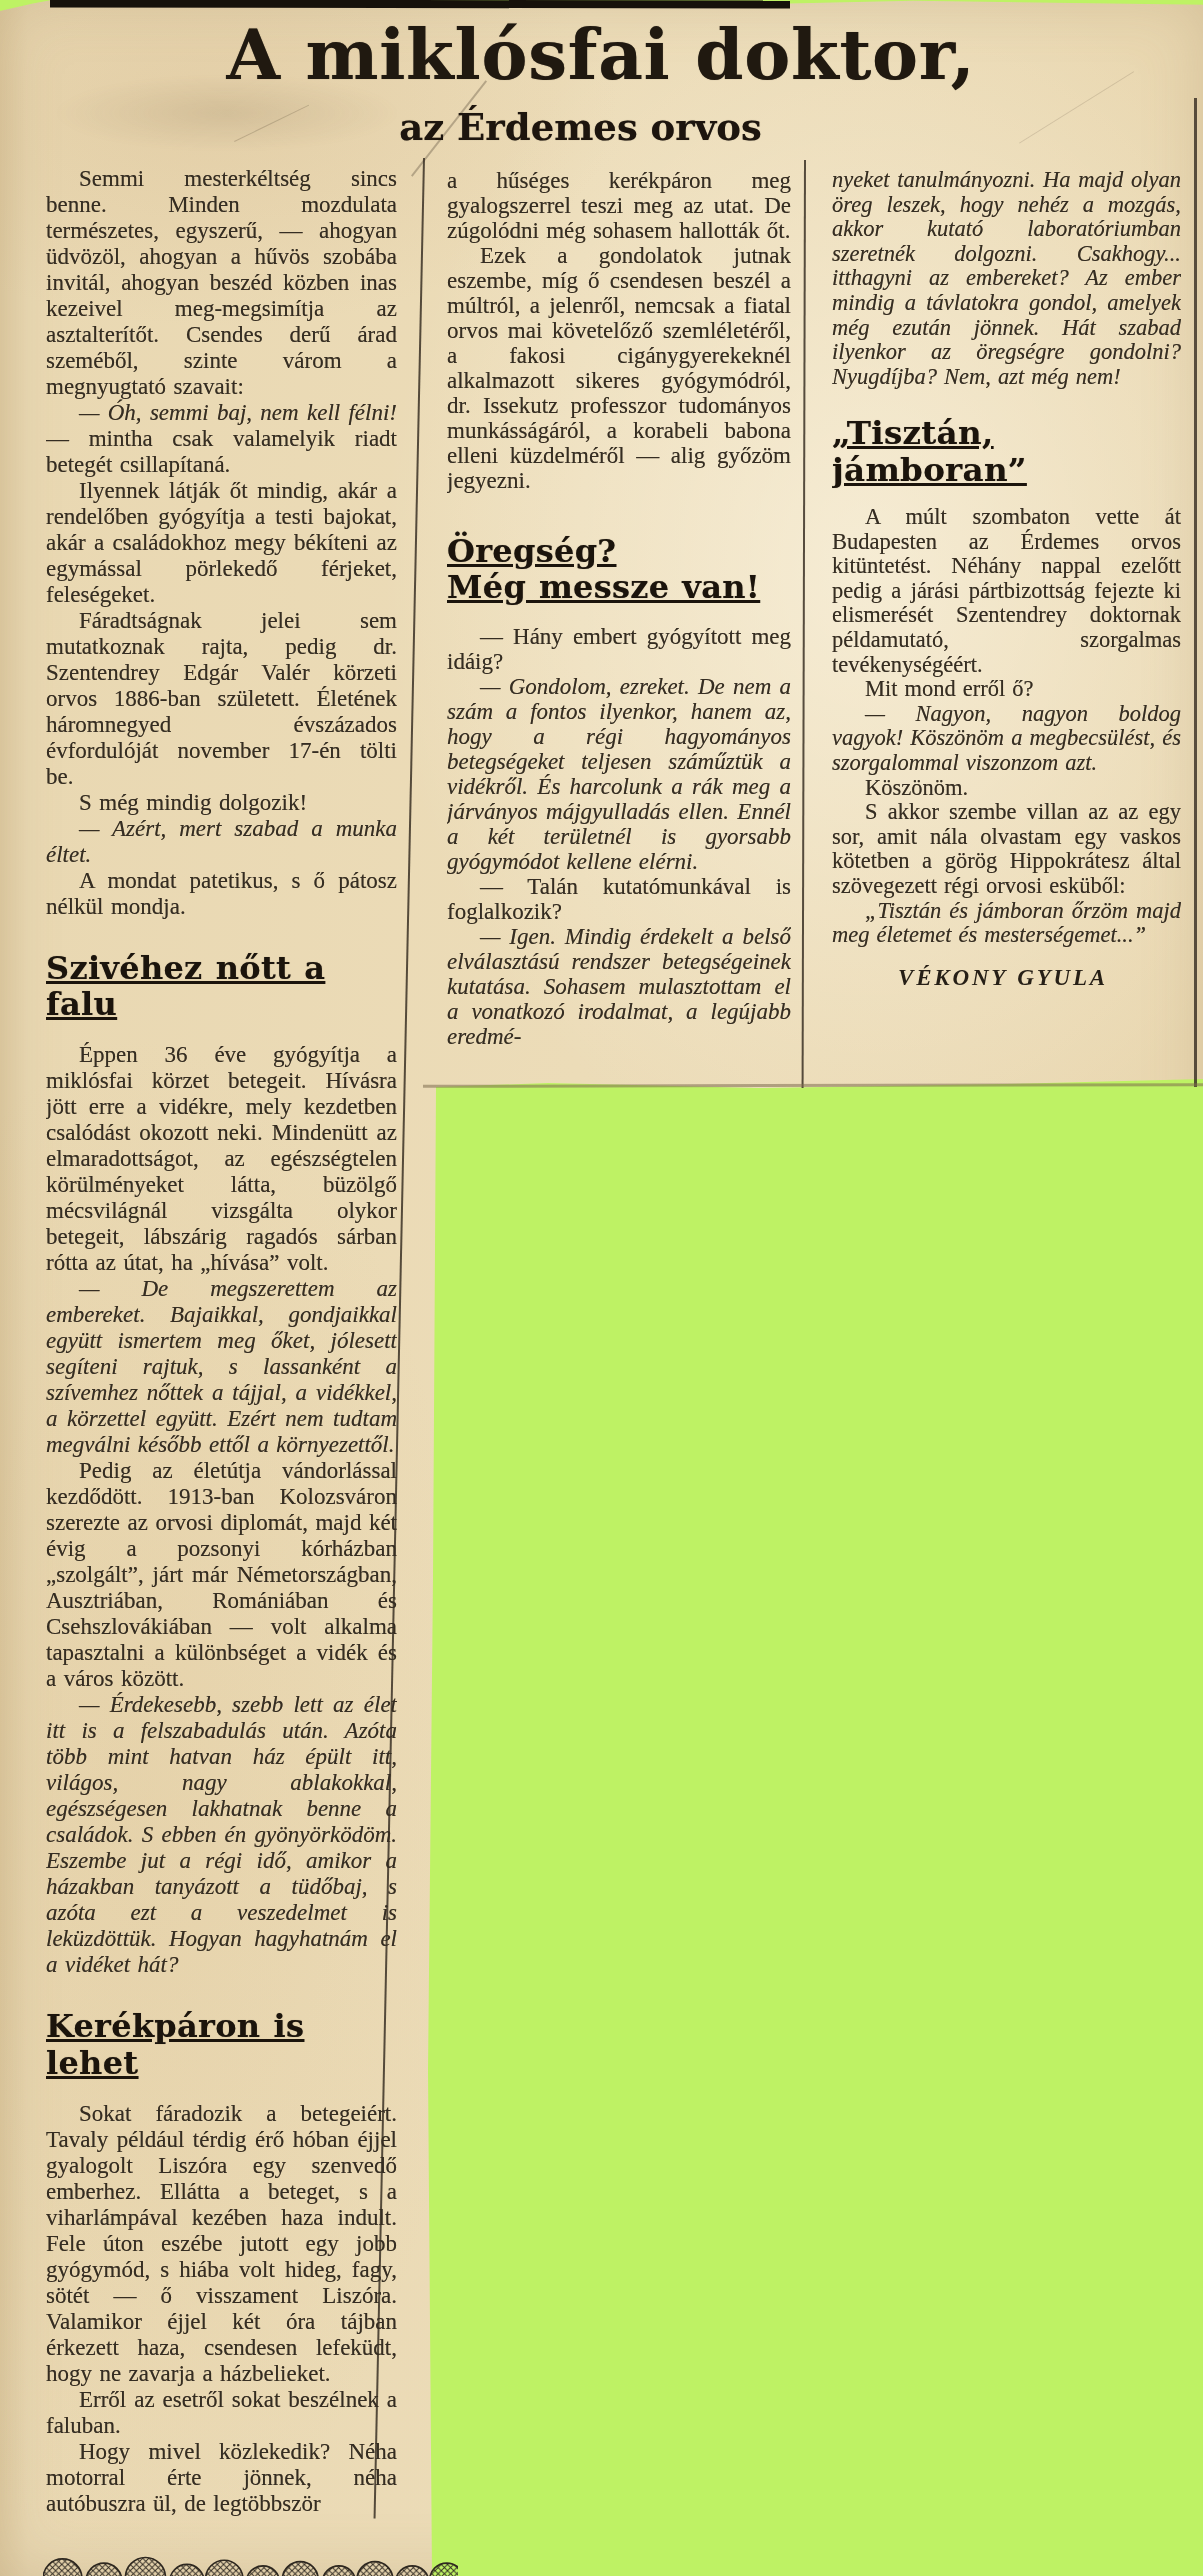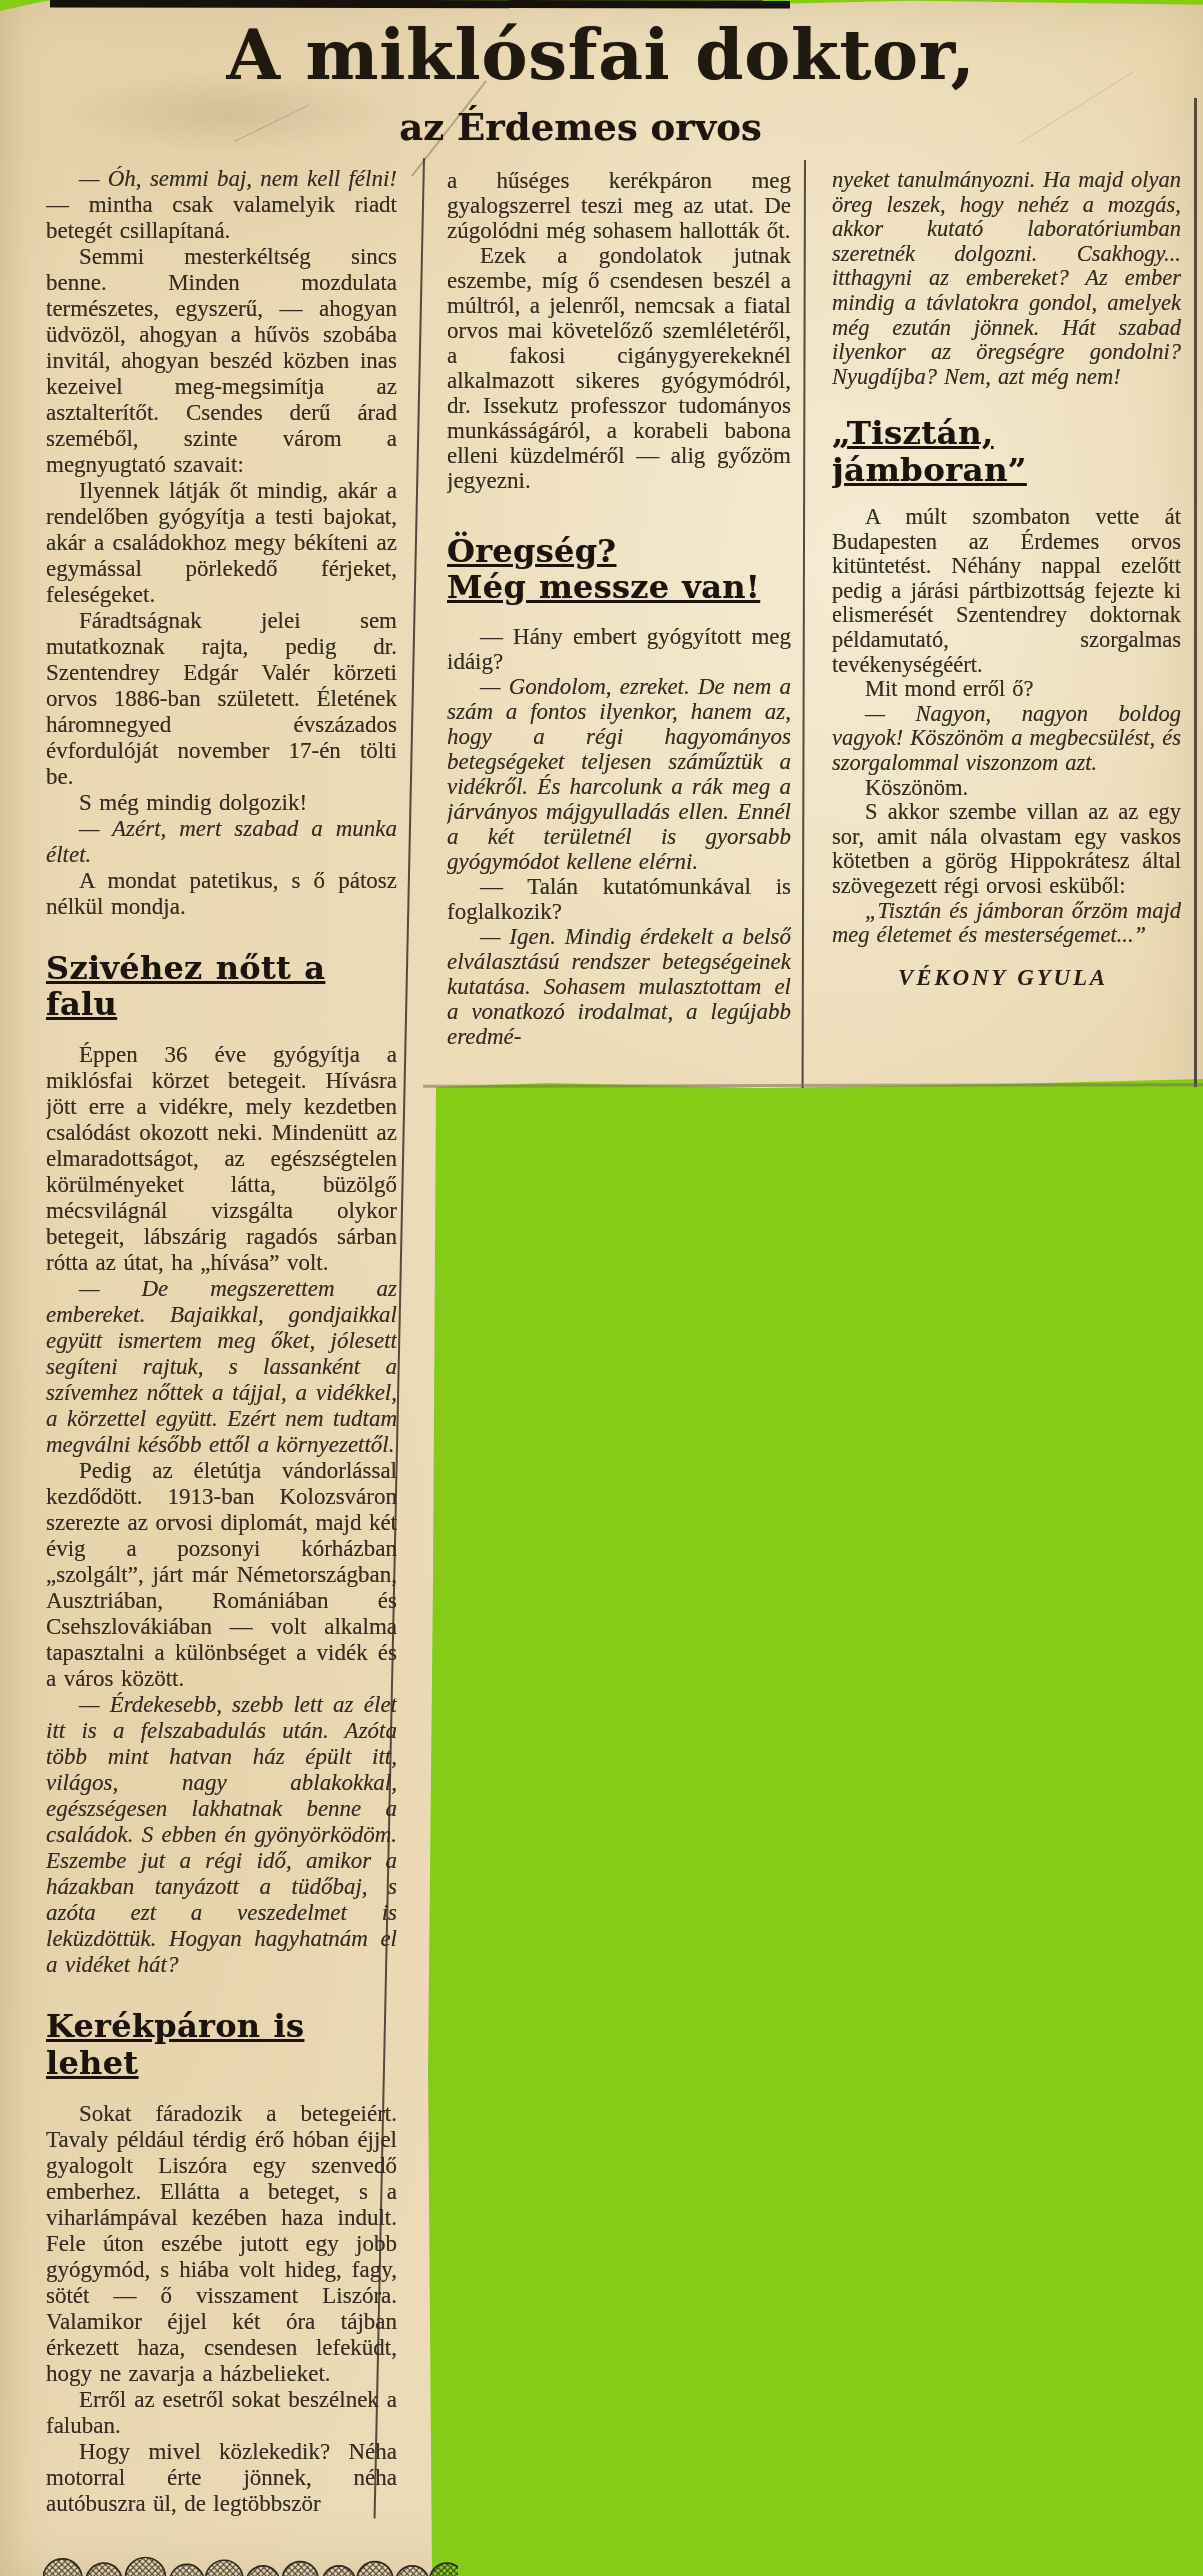--- a/index.html
+++ b/index.html
@@ -1,16 +1,16 @@
 <!DOCTYPE html>
 <html lang="hu" style="font-size:11px"><head>
 <meta charset="utf-8">
 <style>
   html,body{margin:0;padding:0;background:#fcfbf8;}
-  #page{position:relative;width:1203px;height:2576px;overflow:hidden;background:#84cc16;
+  #page{position:relative;width:1203px;height:2576px;overflow:hidden;background:#bef264;
         font-family:"Liberation Serif",serif;}
   
   #paper{position:absolute;inset:0;
     background:
       radial-gradient(622px 346px at 18% 4%, rgba(196,157,108,.18), transparent 65%),
       radial-gradient(692px 899px at 72% 22%, rgba(255,251,238,.55), transparent 70%),
       radial-gradient(484px 1106px at 12% 70%, rgba(206,172,118,.14), transparent 70%),
       linear-gradient(90deg,#e2cfa6 0px,#e9d8b2 28px,#ecdcb8 48%,#e9d7b0 100%);
     box-shadow:inset 0 0 62px rgba(140,115,75,.22);
     clip-path:polygon(0px 11px,33px 3.5px,52px 0px,790px 3.5px,913px 0.7px,1203px 4.8px,
@@ -65,22 +65,22 @@
 
   <div id="title">A miklósfai doktor,</div>
   <div id="subtitle">az Érdemes orvos</div>
 
   <div id="div1" class="vrule"></div>
   <div id="div2" class="vrule"></div>
   <div id="redge" class="artifact"></div>
   <div id="cutedge" class="artifact"></div>
 
   <div id="col-left" class="col">
+      <p>Semmi mesterkéltség sincs benne. Minden mozdulata természetes, egyszerű, — ahogyan üdvözöl, ahogyan a hűvös szobába invitál, ahogyan beszéd közben inas kezeivel meg-megsimítja az asztalterítőt. Csendes derű árad szeméből, szinte várom a megnyugtató szavait:</p>
       <p><span class="it">— Óh, semmi baj, nem kell félni!</span><span> — mintha csak valamelyik riadt betegét csillapítaná.</span></p>
-      <p>Semmi mesterkéltség sincs benne. Minden mozdulata természetes, egyszerű, — ahogyan üdvözöl, ahogyan a hűvös szobába invitál, ahogyan beszéd közben inas kezeivel meg-megsimítja az asztalterítőt. Csendes derű árad szeméből, szinte várom a megnyugtató szavait:</p>
       <p>Ilyennek látják őt mindig, akár a rendelőben gyógyítja a testi bajokat, akár a családokhoz megy békíteni az egymással pörlekedő férjeket, feleségeket.</p>
       <p>Fáradtságnak jelei sem mutatkoznak rajta, pedig dr. Szentendrey Edgár Valér körzeti orvos 1886-ban született. Életének háromnegyed évszázados évfordulóját november 17-én tölti be.</p>
       <p>S még mindig dolgozik!</p>
       <p class="it">— Azért, mert szabad a munka éltet.</p>
       <p>A mondat patetikus, s ő pátosz nélkül mondja.</p>
       <div class="col-h">Szivéhez nőtt a falu</div>
       <p>Éppen 36 éve gyógyítja a miklósfai körzet betegeit. Hívásra jött erre a vidékre, mely kezdetben csalódást okozott neki. Mindenütt az elmaradottságot, az egészségtelen körülményeket látta, büzölgő mécsvilágnál vizsgálta olykor betegeit, lábszárig ragadós sárban rótta az útat, ha „hívása” volt.</p>
       <p class="it">— De megszerettem az embereket. Bajaikkal, gondjaikkal együtt ismertem meg őket, jólesett segíteni rajtuk, s lassanként a szívemhez nőttek a tájjal, a vidékkel, a körzettel együtt. Ezért nem tudtam megválni később ettől a környezettől.</p>
       <p>Pedig az életútja vándorlással kezdődött. 1913-ban Kolozsváron szerezte az orvosi diplomát, majd két évig a pozsonyi kórházban „szolgált”, járt már Németországban, Ausztriában, Romániában és Csehszlovákiában — volt alkalma tapasztalni a különbséget a vidék és a város között.</p>
       <p class="it">— Érdekesebb, szebb lett az élet itt is a felszabadulás után. Azóta több mint hatvan ház épült itt, világos, nagy ablakokkal, egészségesen lakhatnak benne a családok. S ebben én gyönyörködöm. Eszembe jut a régi idő, amikor a házakban tanyázott a tüdőbaj, s azóta ezt a veszedelmet is leküzdöttük. Hogyan hagyhatnám el a vidéket hát?</p>

